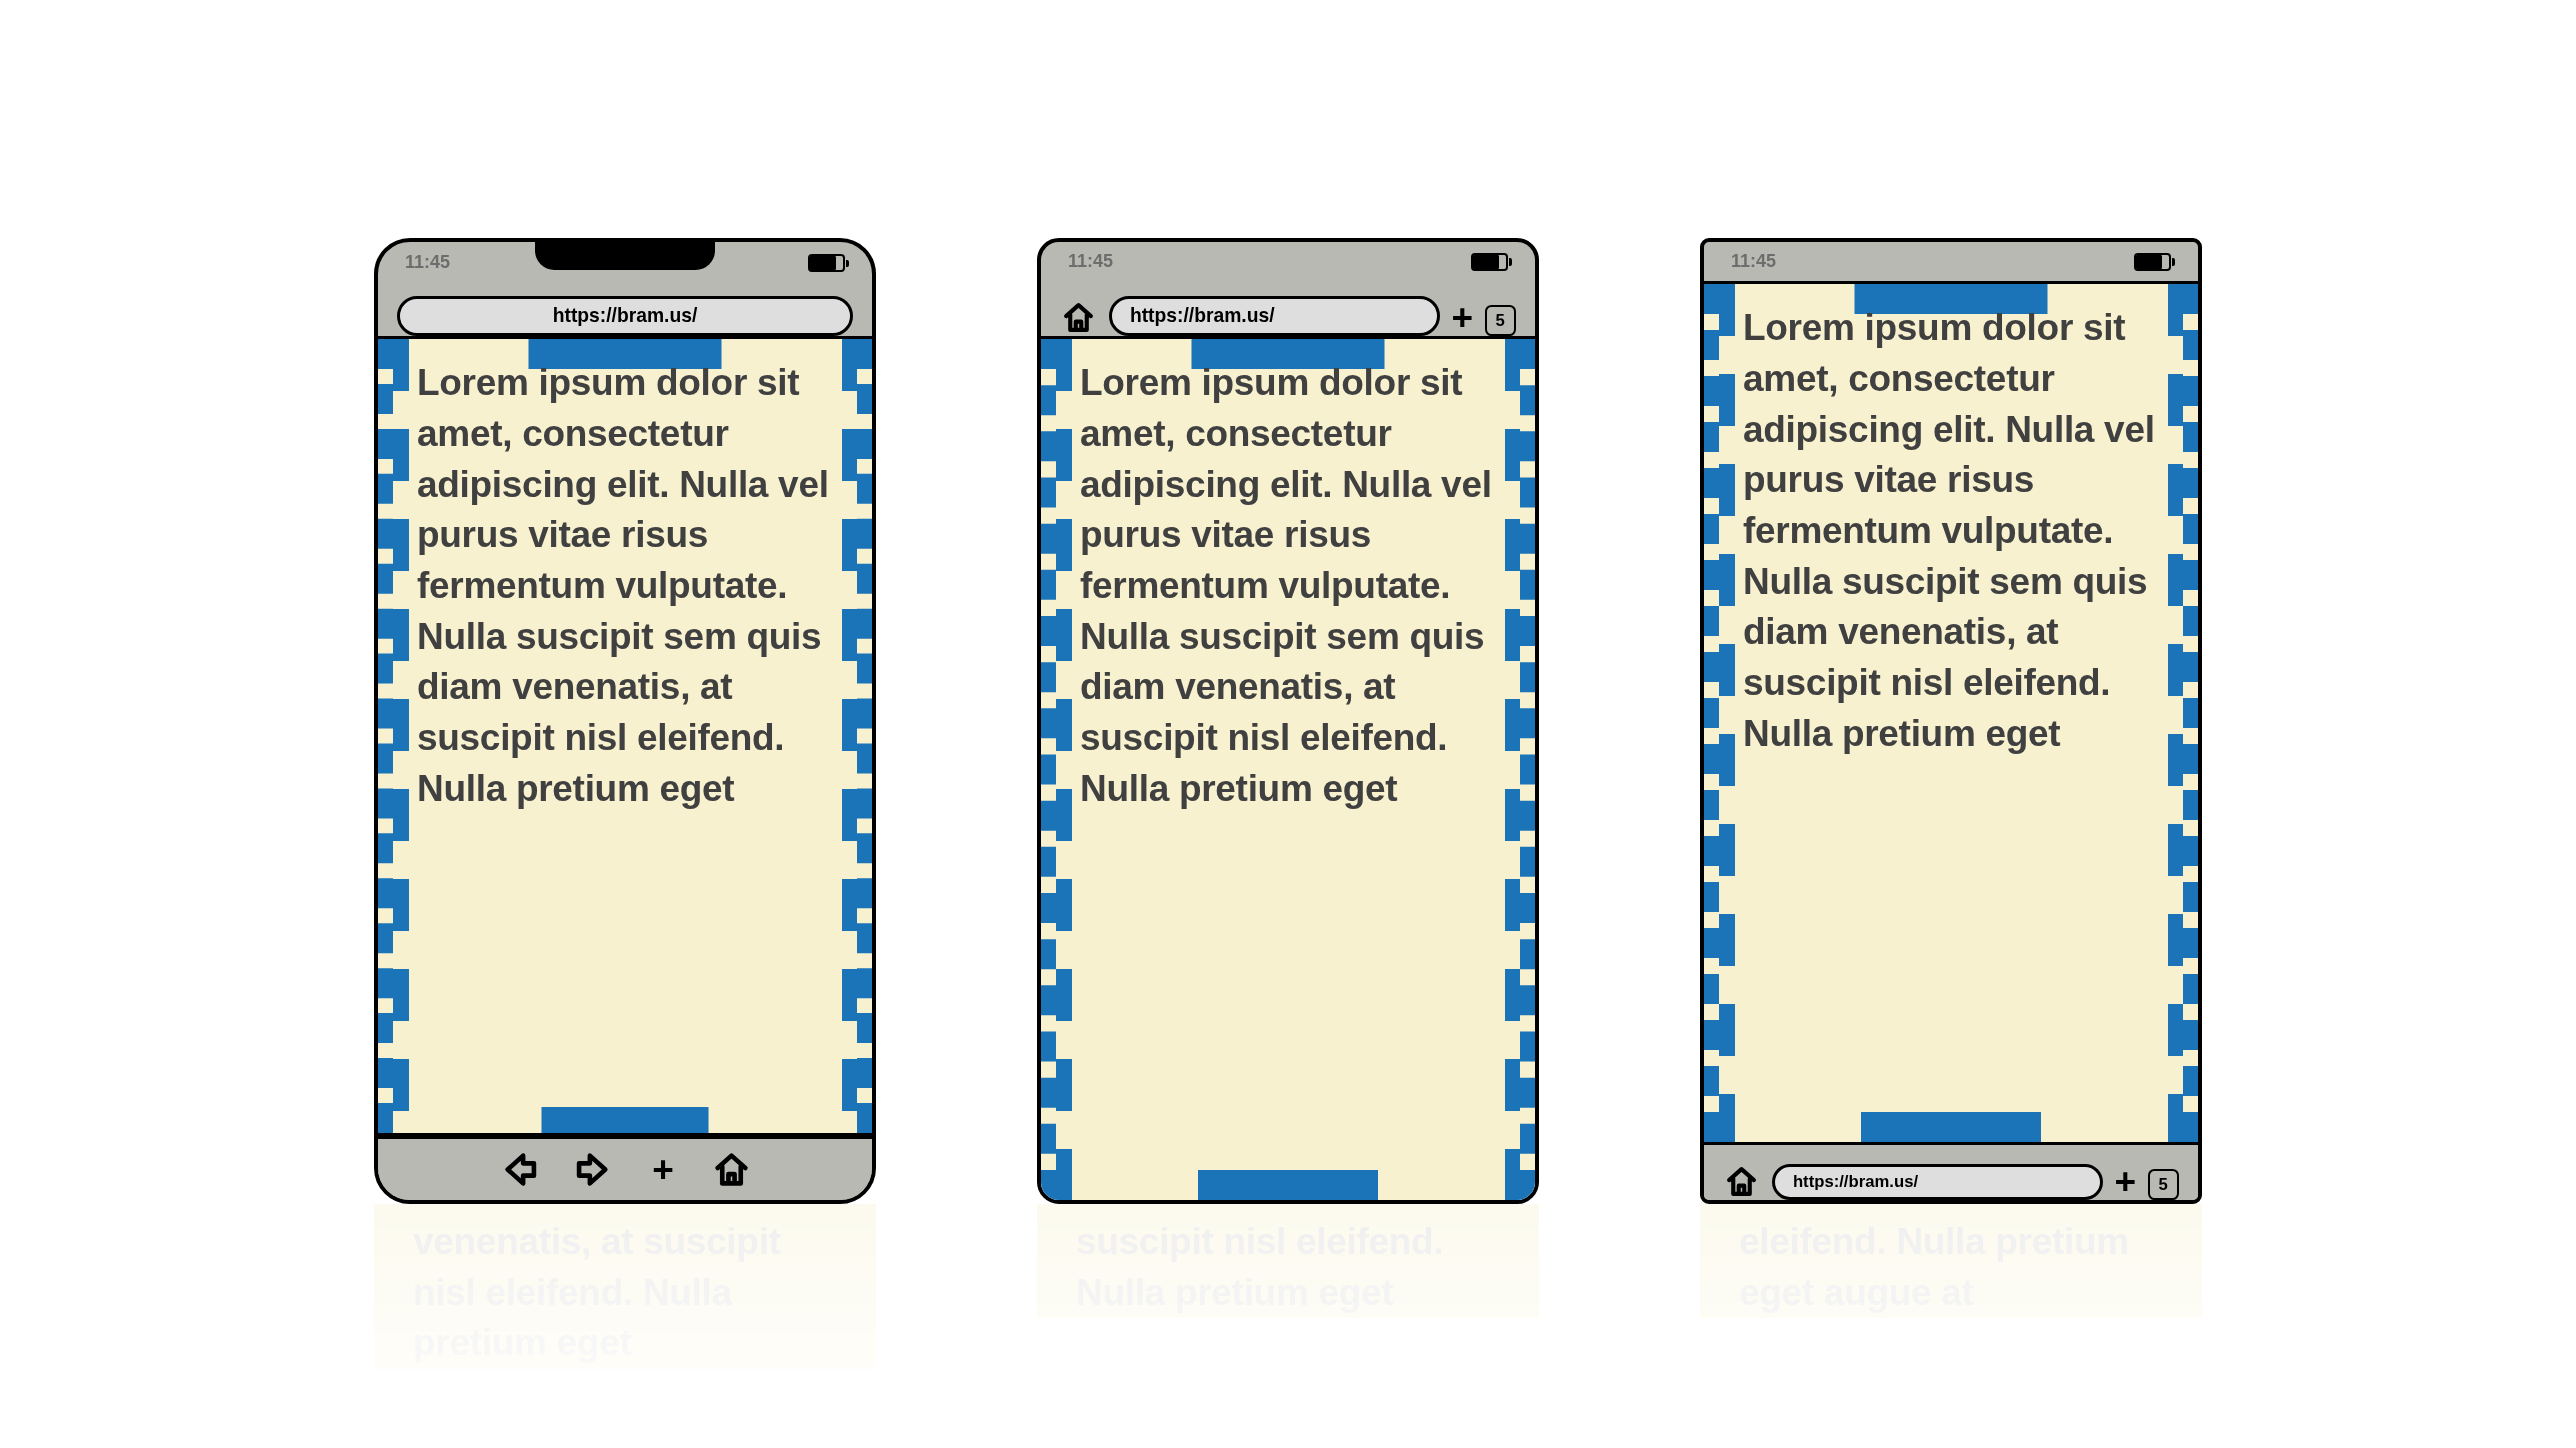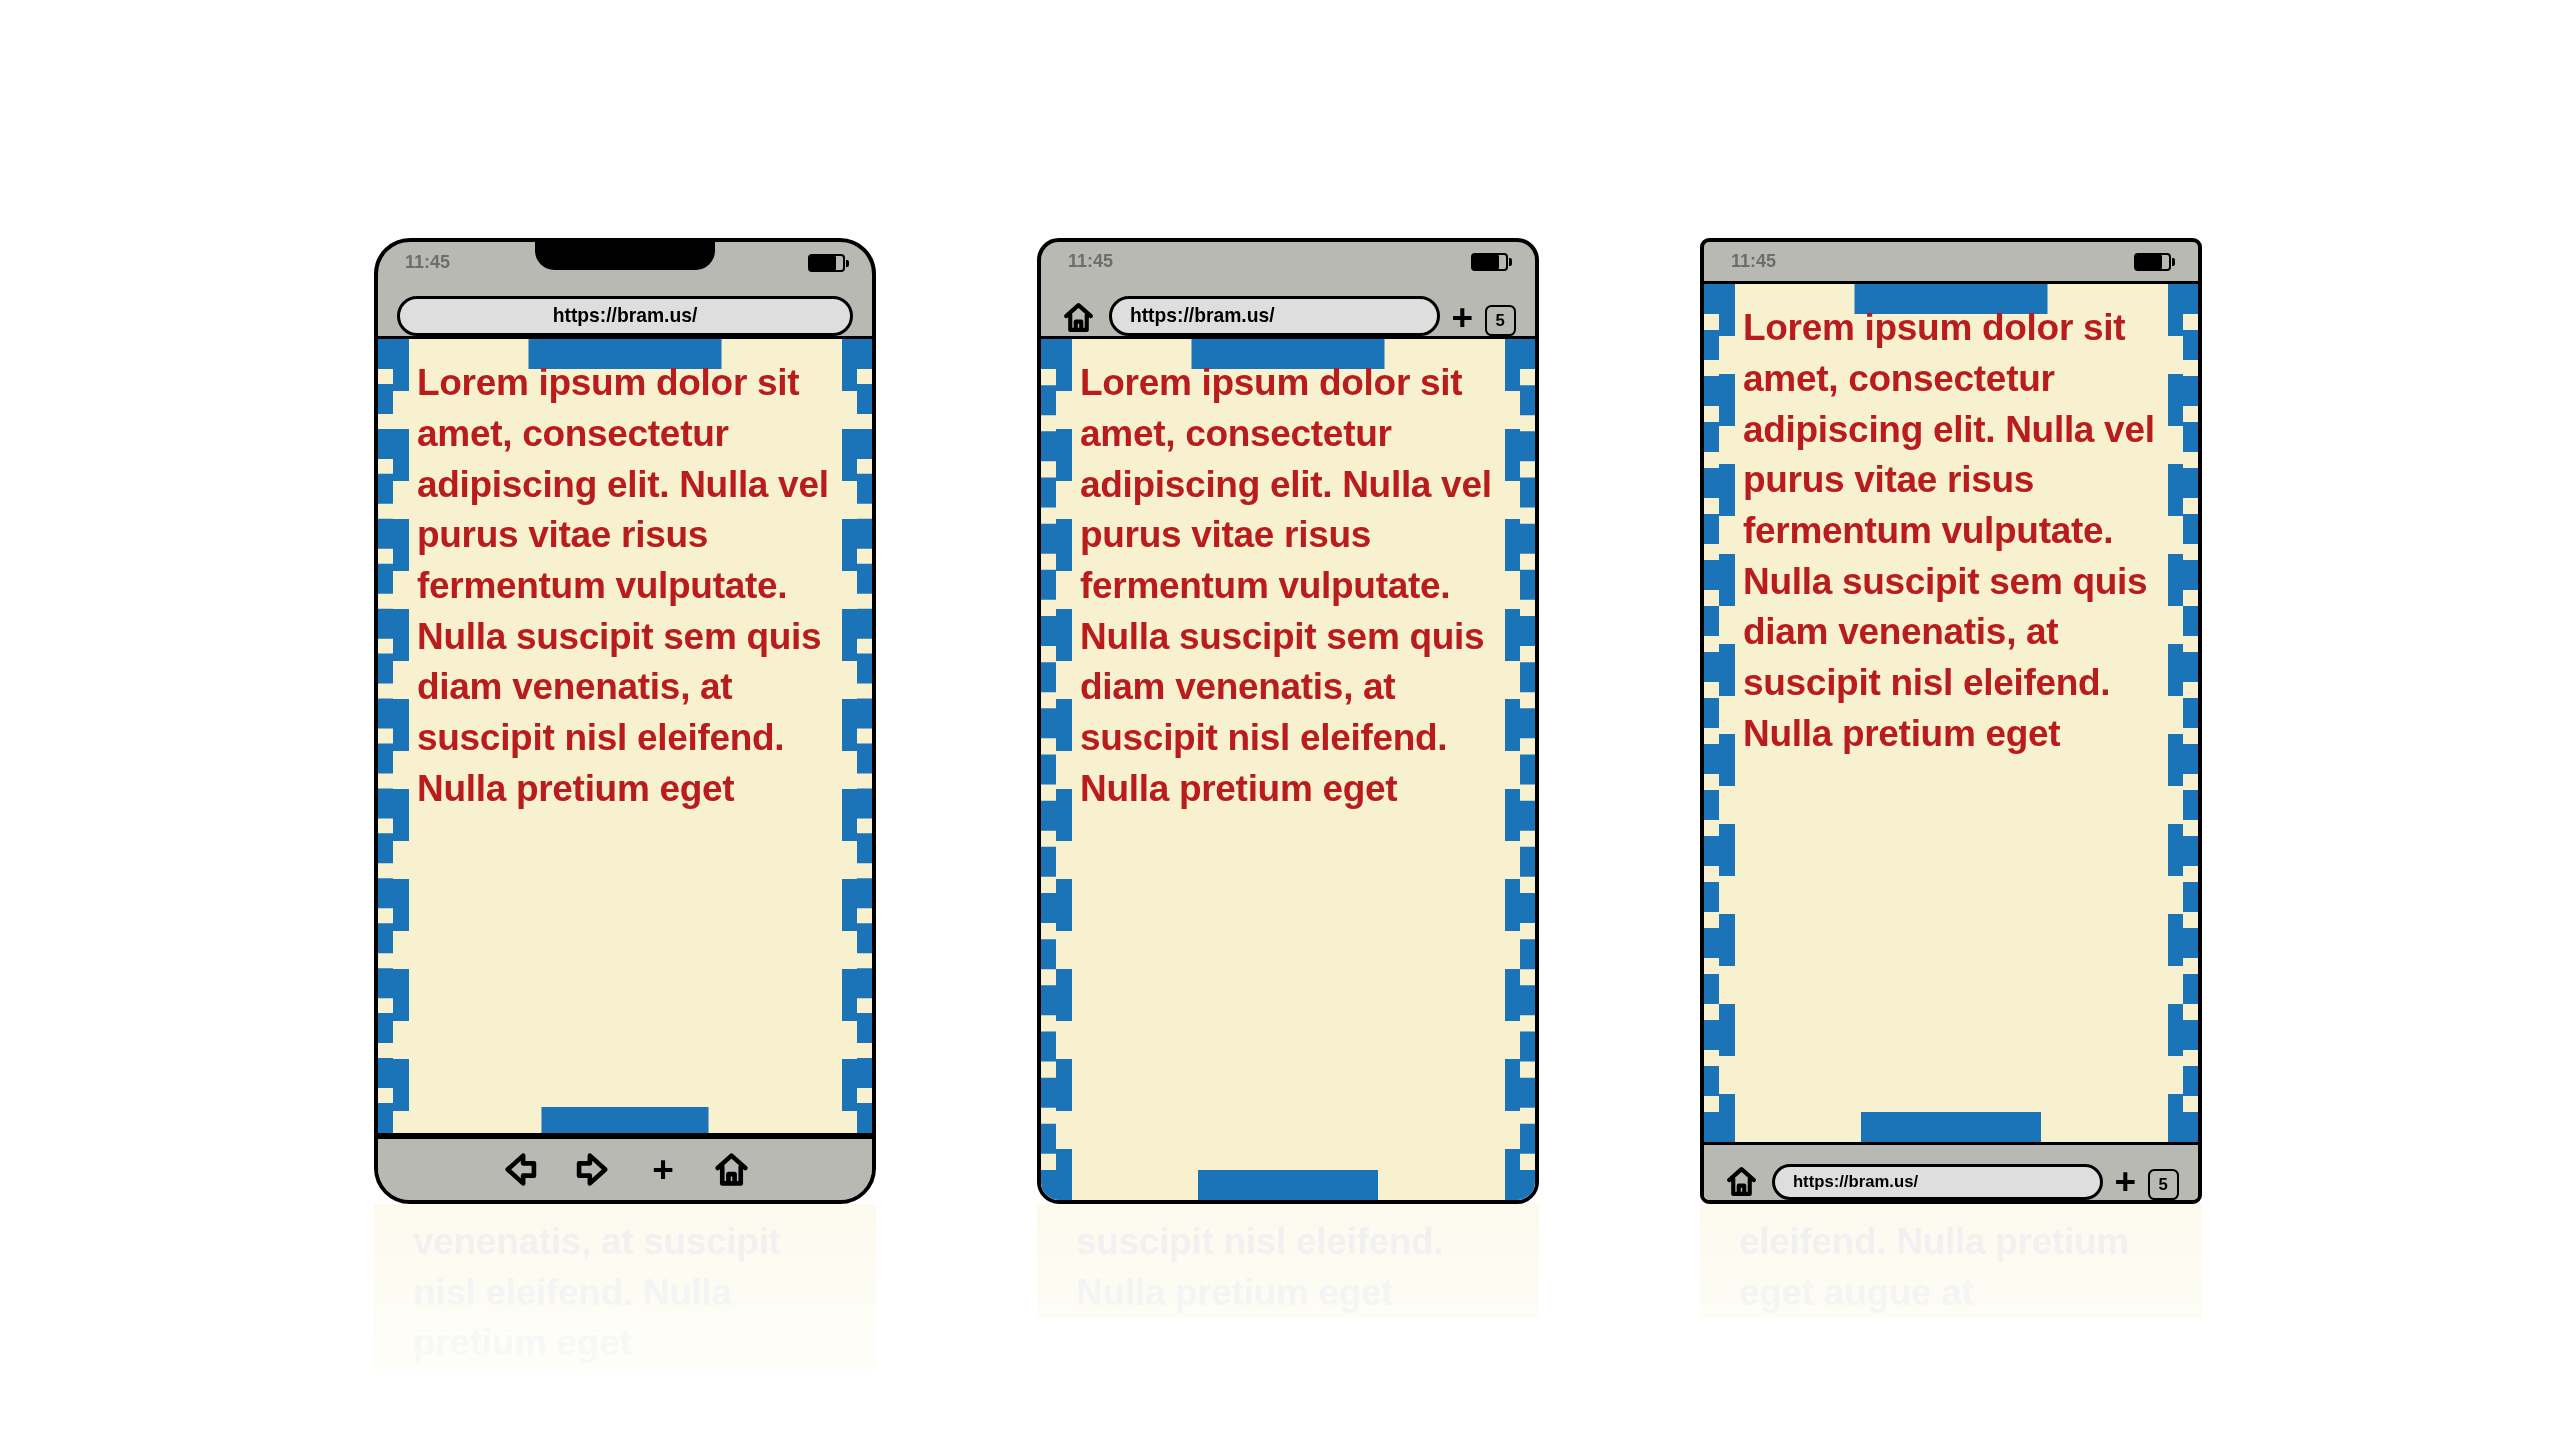--- a/index.html
+++ b/index.html
@@ -32,21 +32,21 @@
 .tabcount { width:31px; height:31px; border:2.6px solid #000; border-radius:6.4px; display:flex; align-items:center; justify-content:center; font-size:16.7px; font-weight:800; }
 
 
 .vp { flex:1; background:#f7f1cf; position:relative; overflow:hidden; border-top:3.9px solid #000; }
 .dash { position:absolute; inset:0; border:15.5px dashed #1b74b8; border-top:none; border-bottom:none; }
 .dash .cap { position:absolute; left:50%; transform:translateX(-50%); width:193px; height:30px; background:#1b74b8; }
 .dash .cap.top { top:0; }
 .dash .side { position:absolute; top:0; bottom:0; width:15.5px; background:repeating-linear-gradient(to bottom,#1b74b8 0,#1b74b8 52px,transparent 52px,transparent 90px); }
 .dash .side.l { left:0; }
 .dash .side.r { right:0; }
-.lorem { position:absolute; left:39px; right:26px; top:19.3px; font-size:37px; line-height:1.37; font-weight:600; color:#b91c1c; letter-spacing:-0.3px; }
+.lorem { position:absolute; left:39px; right:26px; top:19.3px; font-size:37px; line-height:1.37; font-weight:600; color:#404040; letter-spacing:-0.3px; }
 
 
 .nav { height:64px; background:#b9b9b4; display:flex; align-items:center; justify-content:center; gap:39px; border-top:3.9px solid #000; }
 .nav svg { width:37px; height:37px; }
 
 
 .reflect { position:absolute; top:100%; left:0; right:0; height:309px; overflow:hidden;
   -webkit-mask-image:linear-gradient(to bottom,rgba(0,0,0,0.35),transparent 85%);
   mask-image:linear-gradient(to bottom,rgba(0,0,0,0.35),transparent 85%);
 }

